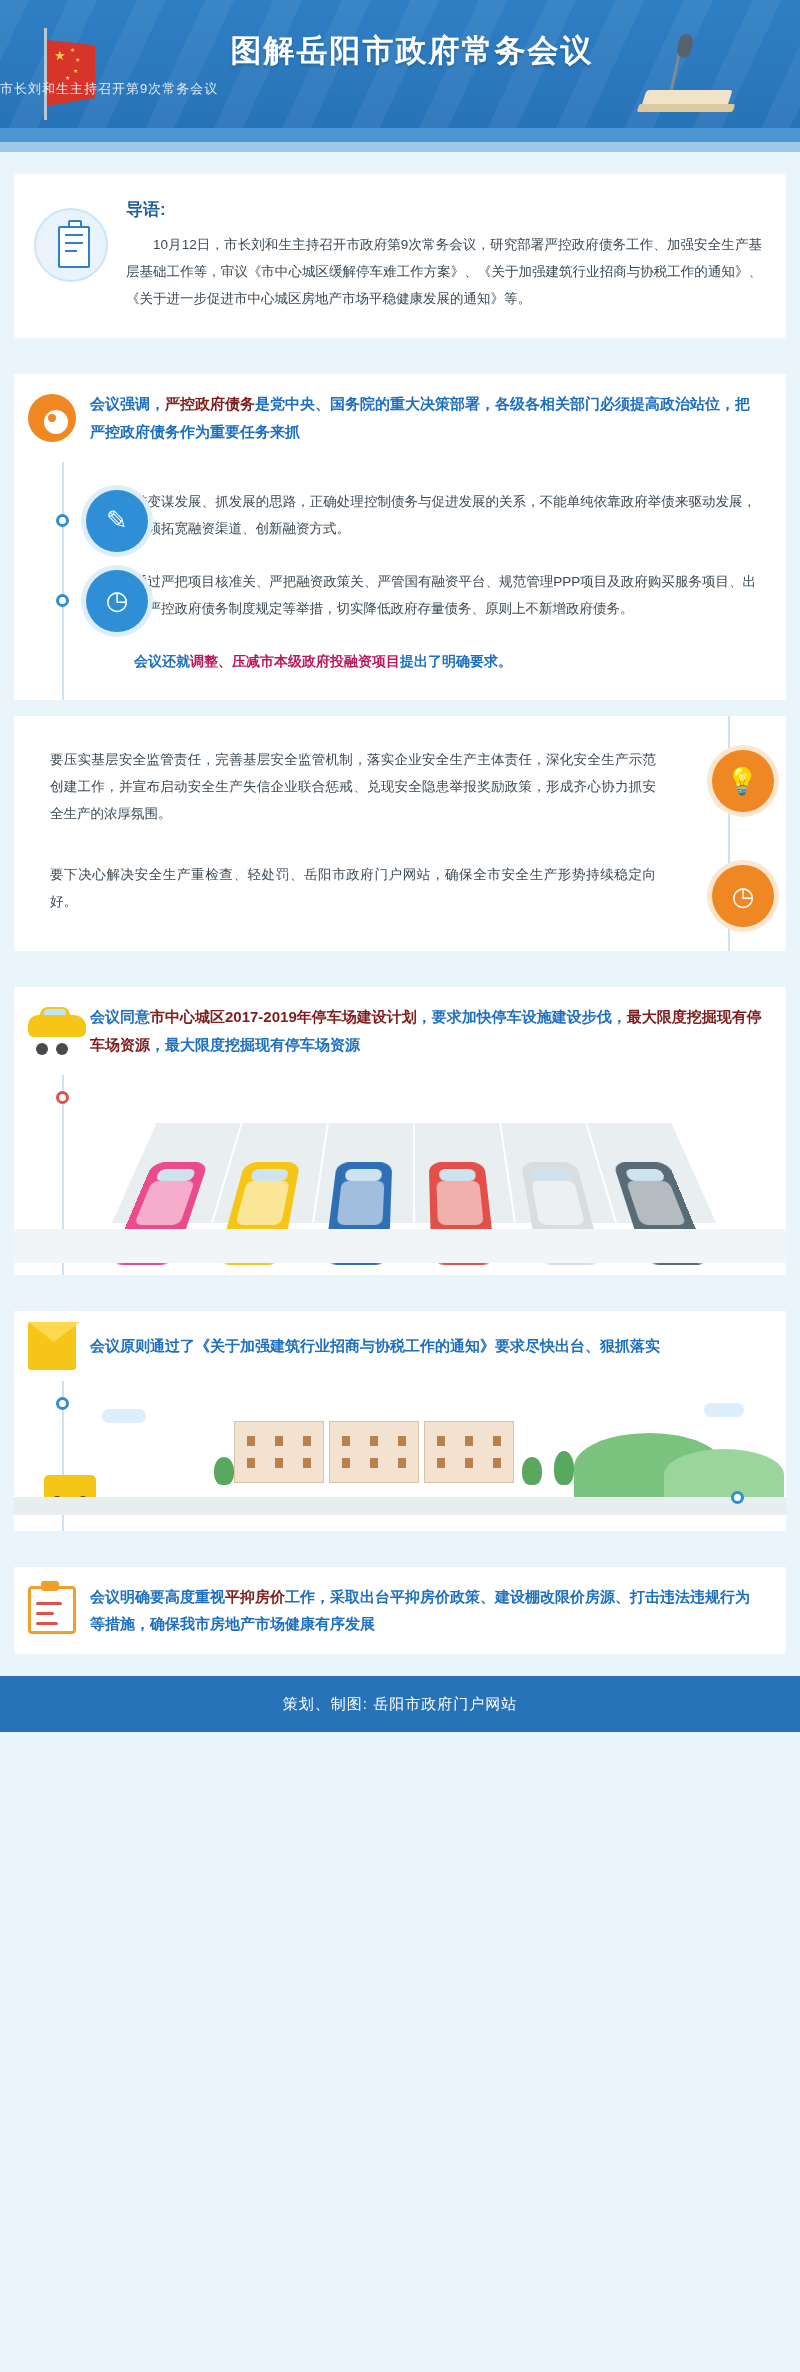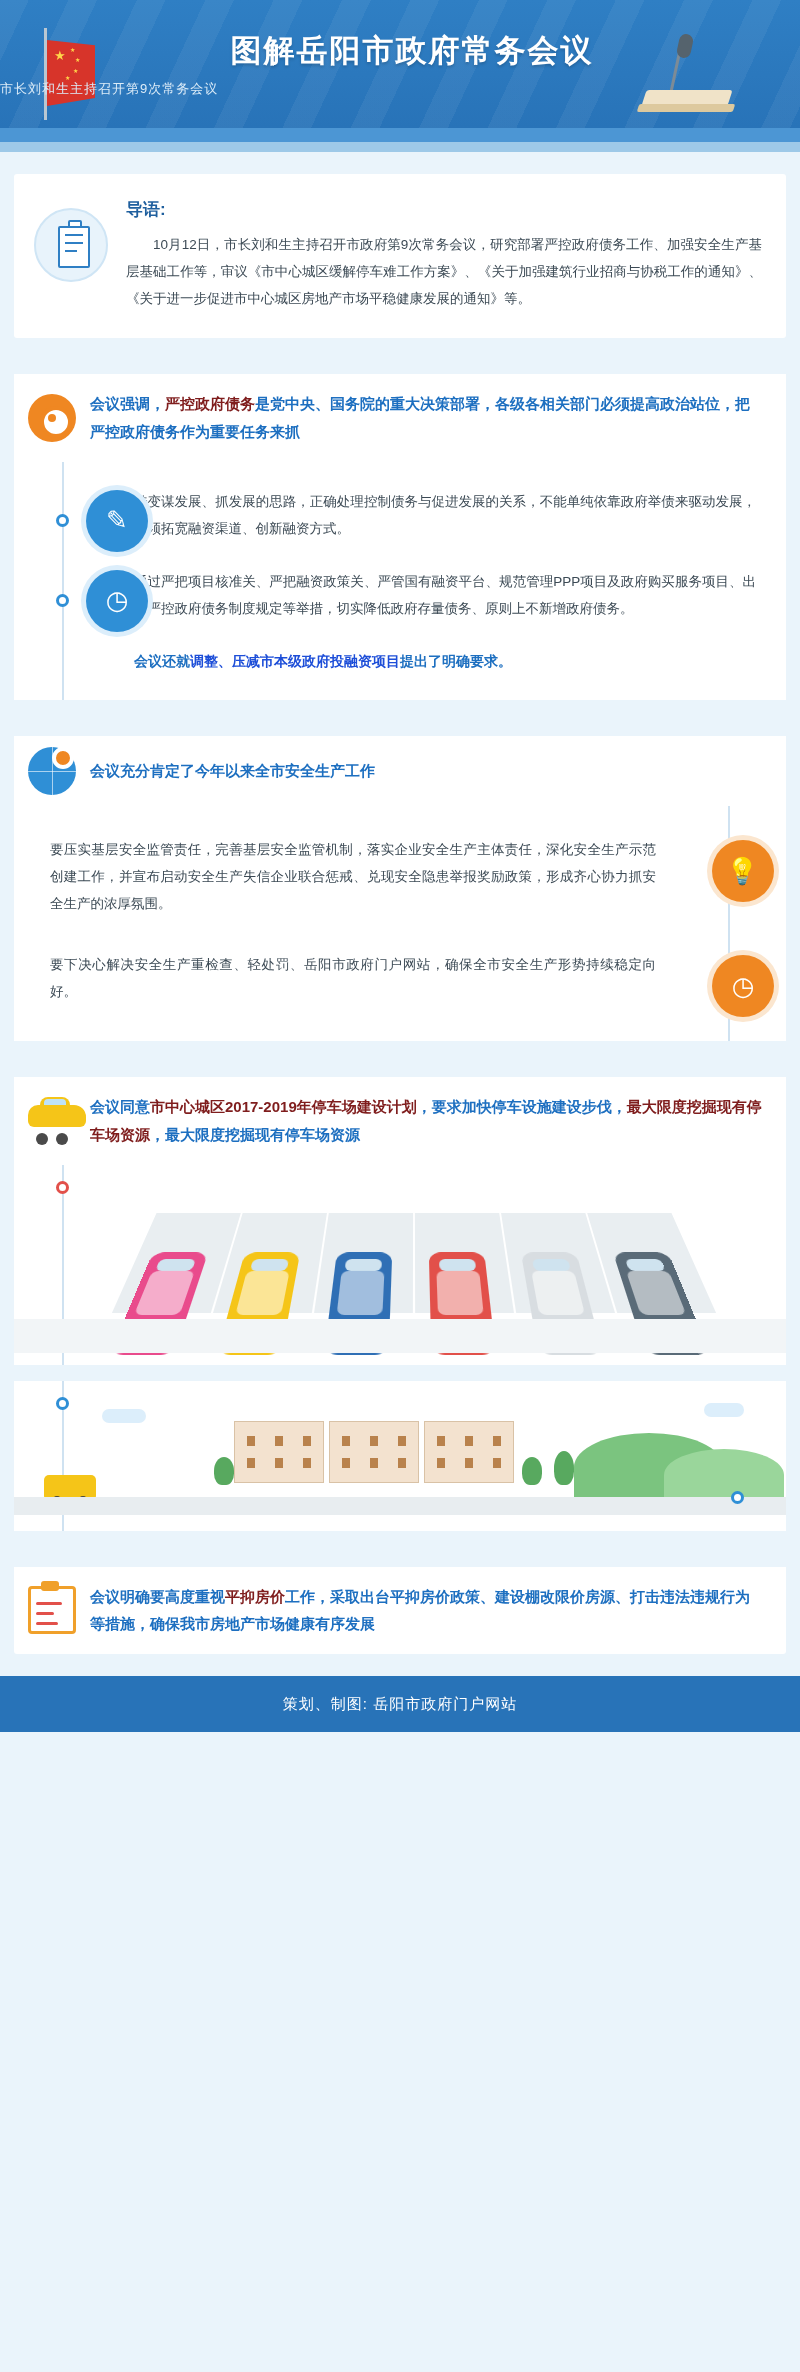--- a/index.html
+++ b/index.html
@@ -201,21 +201,21 @@
     align-items: center; justify-content: center;
     color: #fff; font-size: 26px;
   }
   .tl-text {
     font-size: 13.5px; line-height: 2.0; color: #3c4a55; text-align: justify;
   }
   .tl-note {
     font-size: 14px; font-weight: bold; color: #1d6fc0; line-height: 1.9;
     margin-top: 4px;
   }
-  .tl-note .orange { color: #1d4ed8; }
+  .tl-note .orange { color: #be185d; }
 
   
   .timeline-right {
     margin: 0 14px;
     background: #ffffff;
     position: relative;
     padding: 30px 130px 30px 36px;
   }
   .timeline-right:before {
     content: ""; position: absolute; right: 56px; top: 0; bottom: 0;
@@ -368,30 +368,20 @@
         </div>
       <div class="tl-text">通过严把项目核准关、严把融资政策关、严管国有融资平台、规范管理PPP项目及政府购买服务项目、出台严控政府债务制度规定等举措，切实降低政府存量债务、原则上不新增政府债务。</div>
     </div>
     <div class="tl-note">
       <span>会议还就</span><span class="orange">调整、压减市本级政府投融资项目</span><span>提出了明确要求。</span>
     </div>
   </div>
 
   <div class="gap"></div>
 
-  <div class="headline">
-    <div class="hicon ico-globe">
-      <span></span>
-        <span class="h"></span>
-        <span class="gear"></span>
-    </div>
-    <div class="htext">
-      <span>会议充分肯定了今年以来全市安全生产工作</span>
-    </div>
-  </div>
 
   <div class="timeline-right">
     <div class="tr-item">
       <div class="tr-dot"></div>
       <div class="tr-circle">
           <div class="glyph">💡</div>
         </div>
       <div class="tl-text">要压实基层安全监管责任，完善基层安全监管机制，落实企业安全生产主体责任，深化安全生产示范创建工作，并宣布启动安全生产失信企业联合惩戒、兑现安全隐患举报奖励政策，形成齐心协力抓安全生产的浓厚氛围。</div>
     </div>
     <div class="tr-item">
@@ -452,20 +442,29 @@
       <div class="car" style="left:481px; background:#5a6b78;">
           <div class="roof"></div>
           <div class="wsh"></div>
         </div>
     </div>
     <div class="ground"></div>
   </div>
 
   <div class="gap"></div>
 
+  <div class="headline">
+    <div class="hicon ico-mail">
+      <div class="env"></div>
+        <div class="flap"></div>
+    </div>
+    <div class="htext">
+      <span>会议原则通过了《关于加强建筑行业招商与协税工作的通知》要求尽快出台、狠抓落实</span>
+    </div>
+  </div>
 
   <div class="illus-city">
     <div class="city-dot"></div>
     <div class="cloud" style="left:88px; top:28px; width:44px;"></div>
     <div class="cloud" style="left:690px; top:22px; width:40px;"></div>
 
     <div class="hill" style="left:560px; width:150px; height:68px;"></div>
     <div class="hill" style="left:650px; width:120px; height:52px; background:#9ad69b;"></div>
 
     <div class="bld" style="left:220px; width:90px; height:62px;">

